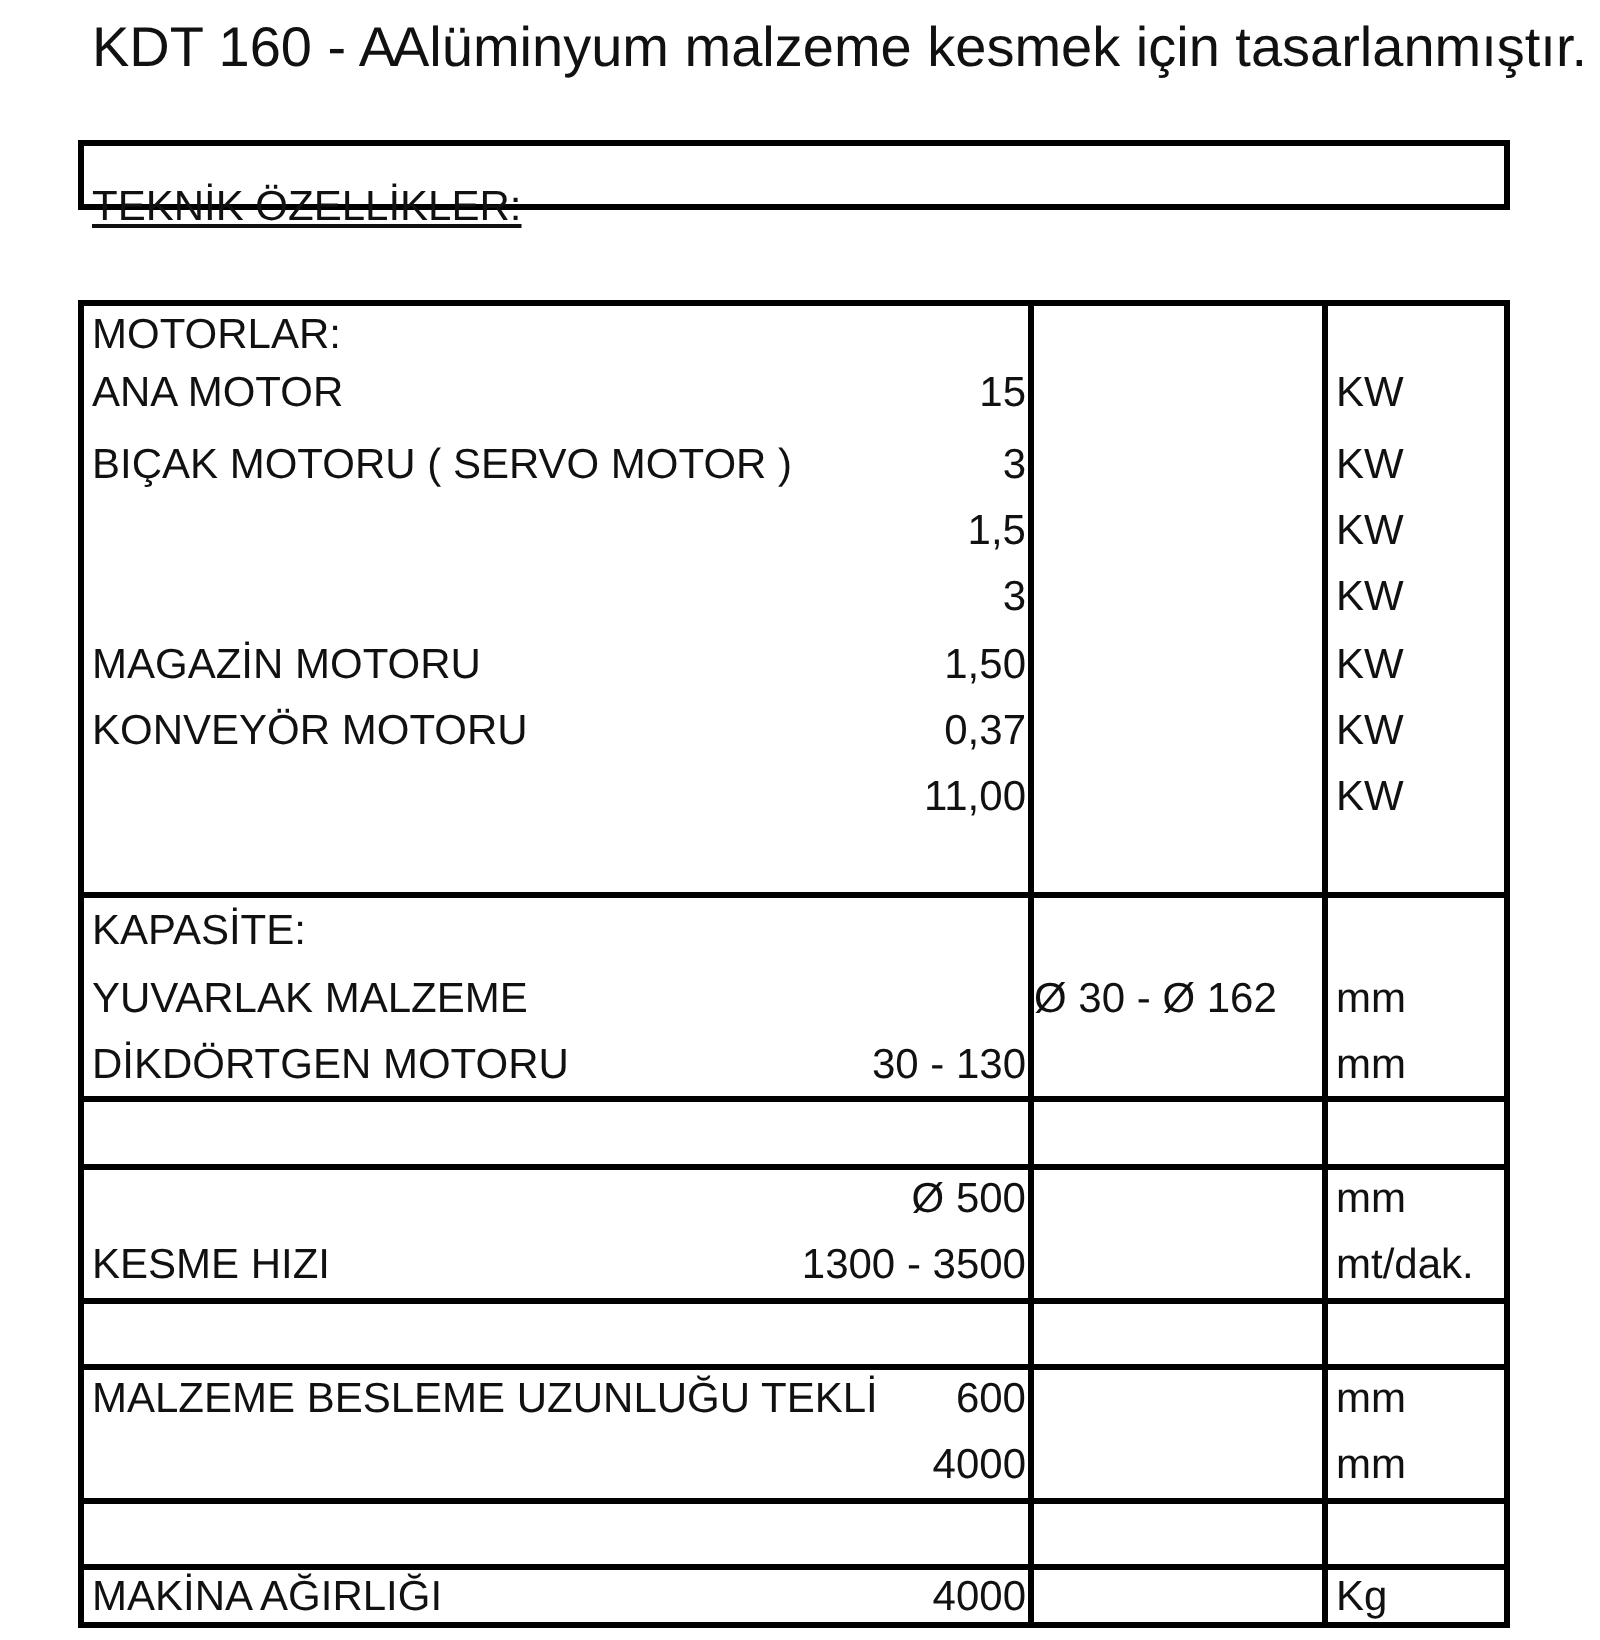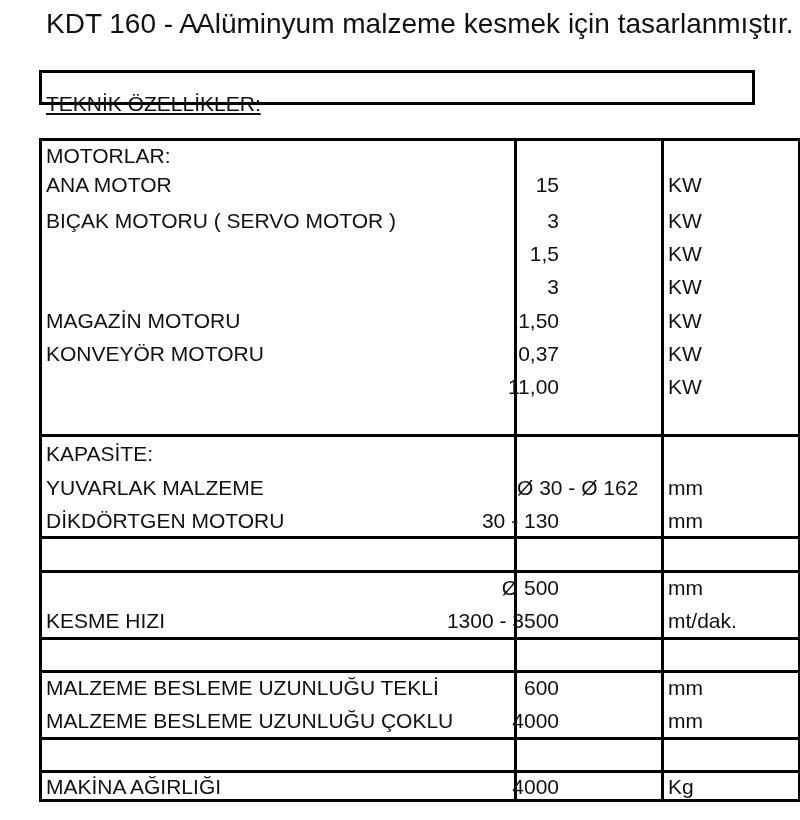--- a/index.html
+++ b/index.html
@@ -3,22 +3,22 @@
 <meta charset="utf-8">
 <style>
   html, body { margin: 0; padding: 0; background: #ffffff; }
   body { width: 800px; height: 820px; position: relative; overflow: hidden;
          font-family: "Liberation Sans", "DejaVu Sans", sans-serif; color: #111; }
   .header { position: absolute; left: 46px; top: 8px; font-size: 28px; white-space: pre; }
   .header .model { display: inline-block; width: 150px; }
   .title-box { position: absolute; left: 39px; top: 70px; width: 710px; height: 29px;
                border: 3px solid #000; }
   .title-box span { position: absolute; left: 4px; top: 19px; font-size: 21px; text-decoration: underline; }
-  .spec { position: absolute; left: 39px; top: 138px; width: 710px; height: 658px;
-          border: 3px solid #000; padding-left: 46px; }
+  .spec { position: absolute; left: 39px; top: 150px; width: 710px; height: 658px;
+          border: 3px solid #000; }
   .vline { position: absolute; top: 0; bottom: 0; width: 3px; background: #000; }
   .hline { position: absolute; left: 0; right: 0; height: 3px; background: #000; }
   .row { position: absolute; left: 0; right: 0; height: 32px; font-size: 21px; line-height: 32px; }
   .row .label { position: absolute; left: 4px; top: 0; white-space: nowrap; }
   .row .value { position: absolute; right: 239px; top: 0; white-space: nowrap; text-align: right; }
   .row .value.left { right: auto; left: 475px; }
   .row .unit { position: absolute; left: 626px; top: 0; white-space: nowrap; }
 </style>
 </head>
 <body>
@@ -101,21 +101,20 @@
     <span class="value">1300 - 3500</span>
     <span class="unit">mt/dak.</span>
   </div>
 
   <div class="row" style="top:531px">
     <span class="label">MALZEME BESLEME UZUNLUĞU TEKLİ</span>
     <span class="value">600</span>
     <span class="unit">mm</span>
   </div>
   <div class="row" style="top:564px">
-    <span class="label">MALZEME BESLEME UZUNLUĞU ÇOKLU</span>
     <span class="value">4000</span>
     <span class="unit">mm</span>
   </div>
 
   <div class="row" style="top:630px">
     <span class="label">MAKİNA AĞIRLIĞI</span>
     <span class="value">4000</span>
     <span class="unit">Kg</span>
   </div>
 </div>

